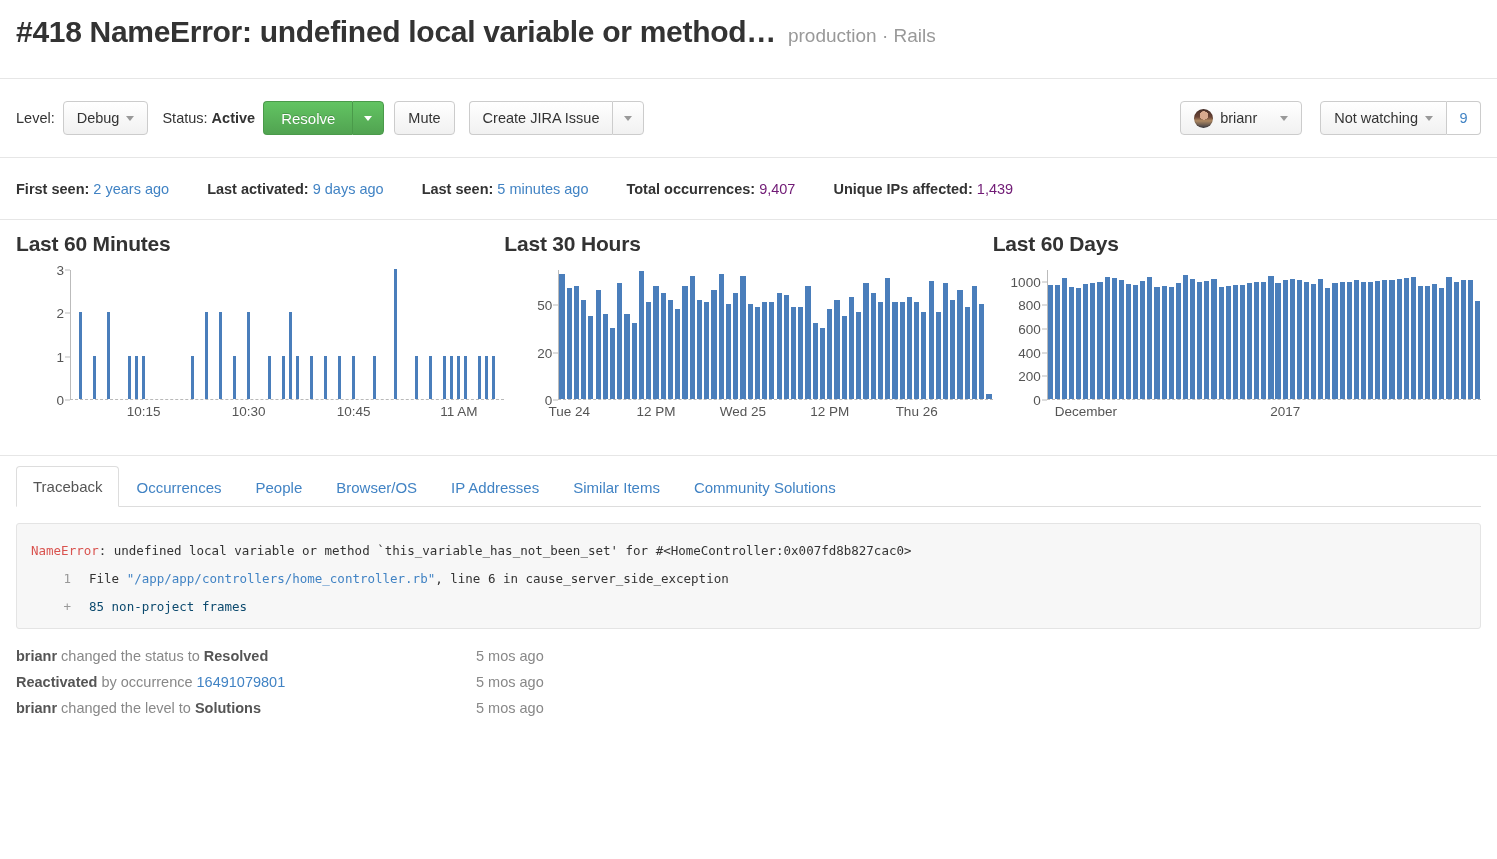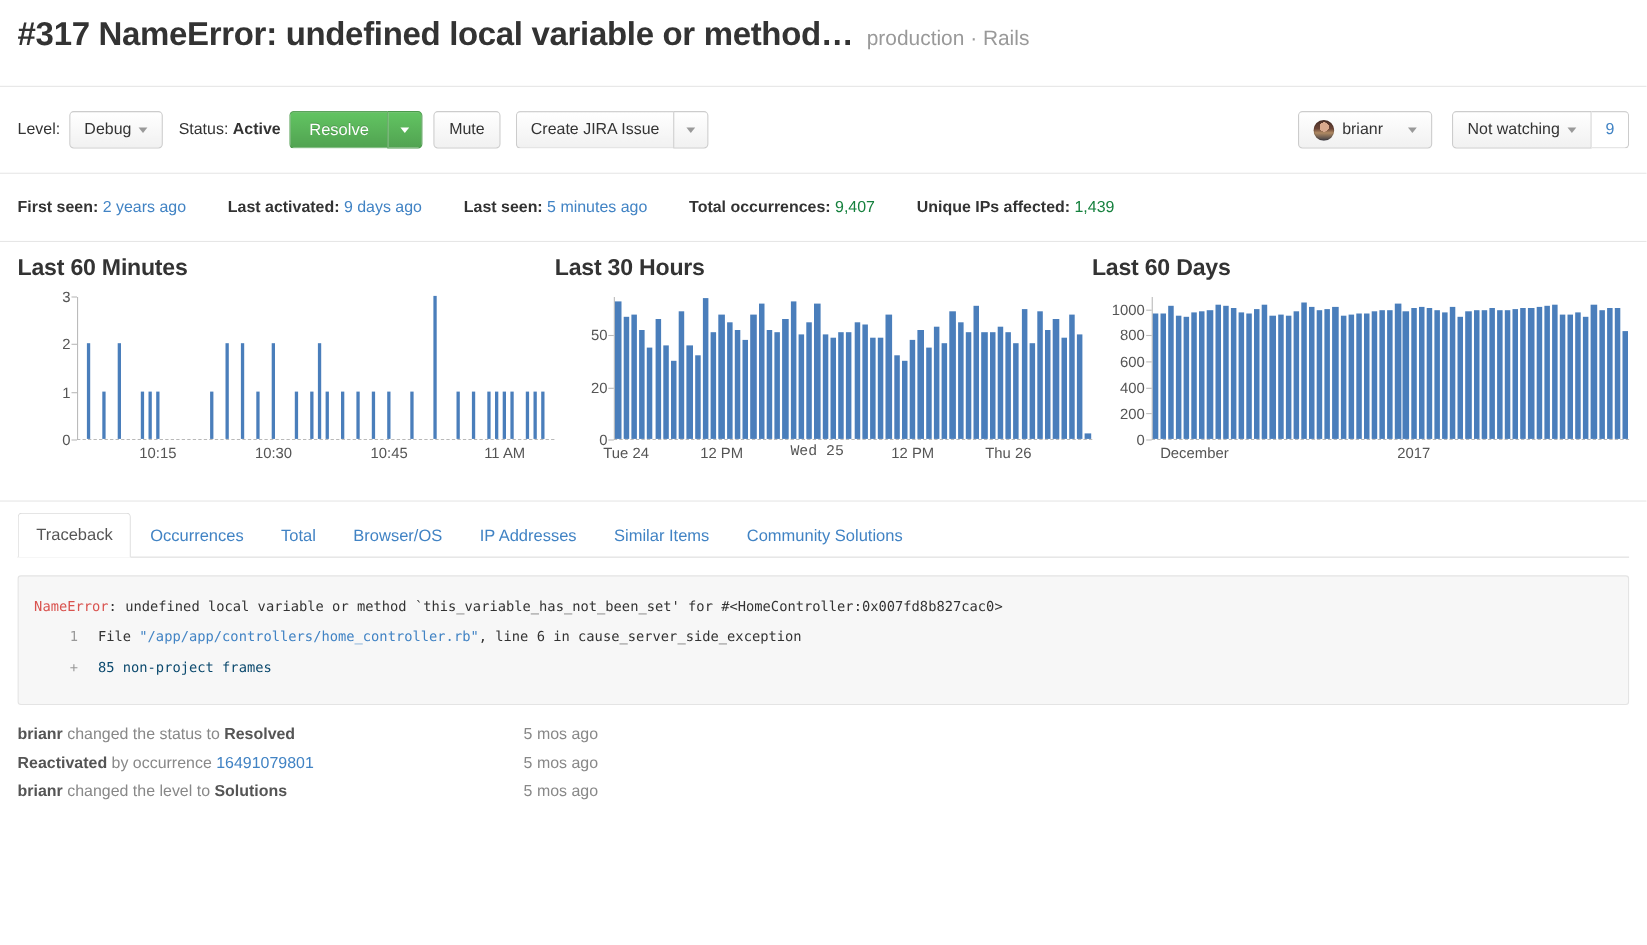--- a/index.html
+++ b/index.html
@@ -125,21 +125,21 @@
     height: 62px;
     padding: 0 16px;
     display: flex;
     align-items: center;
     border-bottom: 1px solid #e6e6e6;
     font-size: 14.5px;
   }
   .stat { margin-right: 38px; white-space: nowrap; }
   .stat .k { font-weight: bold; color: #333; }
   .stat .v { color: #4183c4; margin-left: 4px; }
-  .stat .vn { color: #15803d; margin-left: 4px; }
+  .stat .vn { color: #701a75; margin-left: 4px; }
 
   
   .charts {
     display: flex;
     padding: 12px 16px 10px 16px;
     border-bottom: 1px solid #e6e6e6;
     height: 236px;
   }
   .chart-block { width: 499px; position: relative; }
   .chart-title {
@@ -244,21 +244,21 @@
     margin: 16px 16px 0 16px;
     background: #f7f7f7;
     border: 1px solid #e4e4e4;
     border-radius: 3px;
     padding: 13px 14px 8px 14px;
     font-family: "DejaVu Sans Mono", "Liberation Mono", monospace;
     font-size: 12.5px;
     line-height: 28px;
     color: #333;
     overflow: hidden;
-    height: 118px;
+    height: 106px;
   }
   .tb-err { color: #d9534f; }
   .tb-row { display: flex; }
   .tb-num {
     width: 58px;
     text-align: right;
     color: #999;
     padding-right: 18px;
     flex: 0 0 auto;
   }
@@ -280,21 +280,21 @@
   .act-link { color: #4183c4; }
   .act-time { color: #888; }
 </style>
 </head>
 <body>
 
 <div class="page">
 
   <div class="header">
     <div class="title-line">
-      <span class="title">#317 NameError: undefined local variable or method…</span>
+      <span class="title">#418 NameError: undefined local variable or method…</span>
       <span class="subtitle">production · Rails</span>
     </div>
   </div>
 
   <div class="toolbar">
     <div class="toolbar-left">
       <span class="lbl">Level:</span>
       <div class="btn" style="margin-right:14px;">
         <span>Debug</span>
         <span class="caret"></span>
@@ -474,21 +474,21 @@
               <div class="bar" style="left: 91.9%; width: 1.2%; height: 108.727px; background: rgb(74, 126, 187);"></div>
               <div class="bar" style="left: 93.5667%; width: 1.2%; height: 92.1818px; background: rgb(74, 126, 187);"></div>
               <div class="bar" style="left: 95.2333%; width: 1.2%; height: 113.455px; background: rgb(74, 126, 187);"></div>
               <div class="bar" style="left: 96.9%; width: 1.2%; height: 94.5455px; background: rgb(74, 126, 187);"></div>
               <div class="bar" style="left: 98.5667%; width: 1.2%; height: 4.72727px; background: rgb(74, 126, 187);"></div>
             </div>
           </div>
           <div class="xlabels">
             <span style="left: 2.5%;">Tue 24</span>
             <span style="left: 22.5%;">12 PM</span>
-            <span style="left: 42.5%; font-family: Liberation Mono, monospace;">Wed 25</span>
+            <span style="left: 42.5%;">Wed 25</span>
             <span style="left: 62.5%;">12 PM</span>
             <span style="left: 82.5%;">Thu 26</span>
           </div>
         </div>
       </div>
       <div class="chart-block">
         <div class="chart-title">Last 60 Days</div>
         <div class="plot-wrap">
           <div class="ylabels">
             <span style="top: 130px;">0</span>
@@ -575,21 +575,21 @@
             <span style="left: 9.01639%; text-align: center;">December</span>
             <span style="left: 54.918%;">2017</span>
           </div>
         </div>
       </div>
     </div>
 
   <div class="tabs">
       <div class="tab active">Traceback</div>
       <div class="tab">Occurrences</div>
-      <div class="tab">Total</div>
+      <div class="tab">People</div>
       <div class="tab">Browser/OS</div>
       <div class="tab">IP Addresses</div>
       <div class="tab">Similar Items</div>
       <div class="tab">Community Solutions</div>
     </div>
 
   <div class="traceback">
     <div>
       <span class="tb-err">NameError</span><span>: undefined local variable or method `this_variable_has_not_been_set' for #&lt;HomeController:0x007fd8b827cac0&gt;</span>
     </div>

